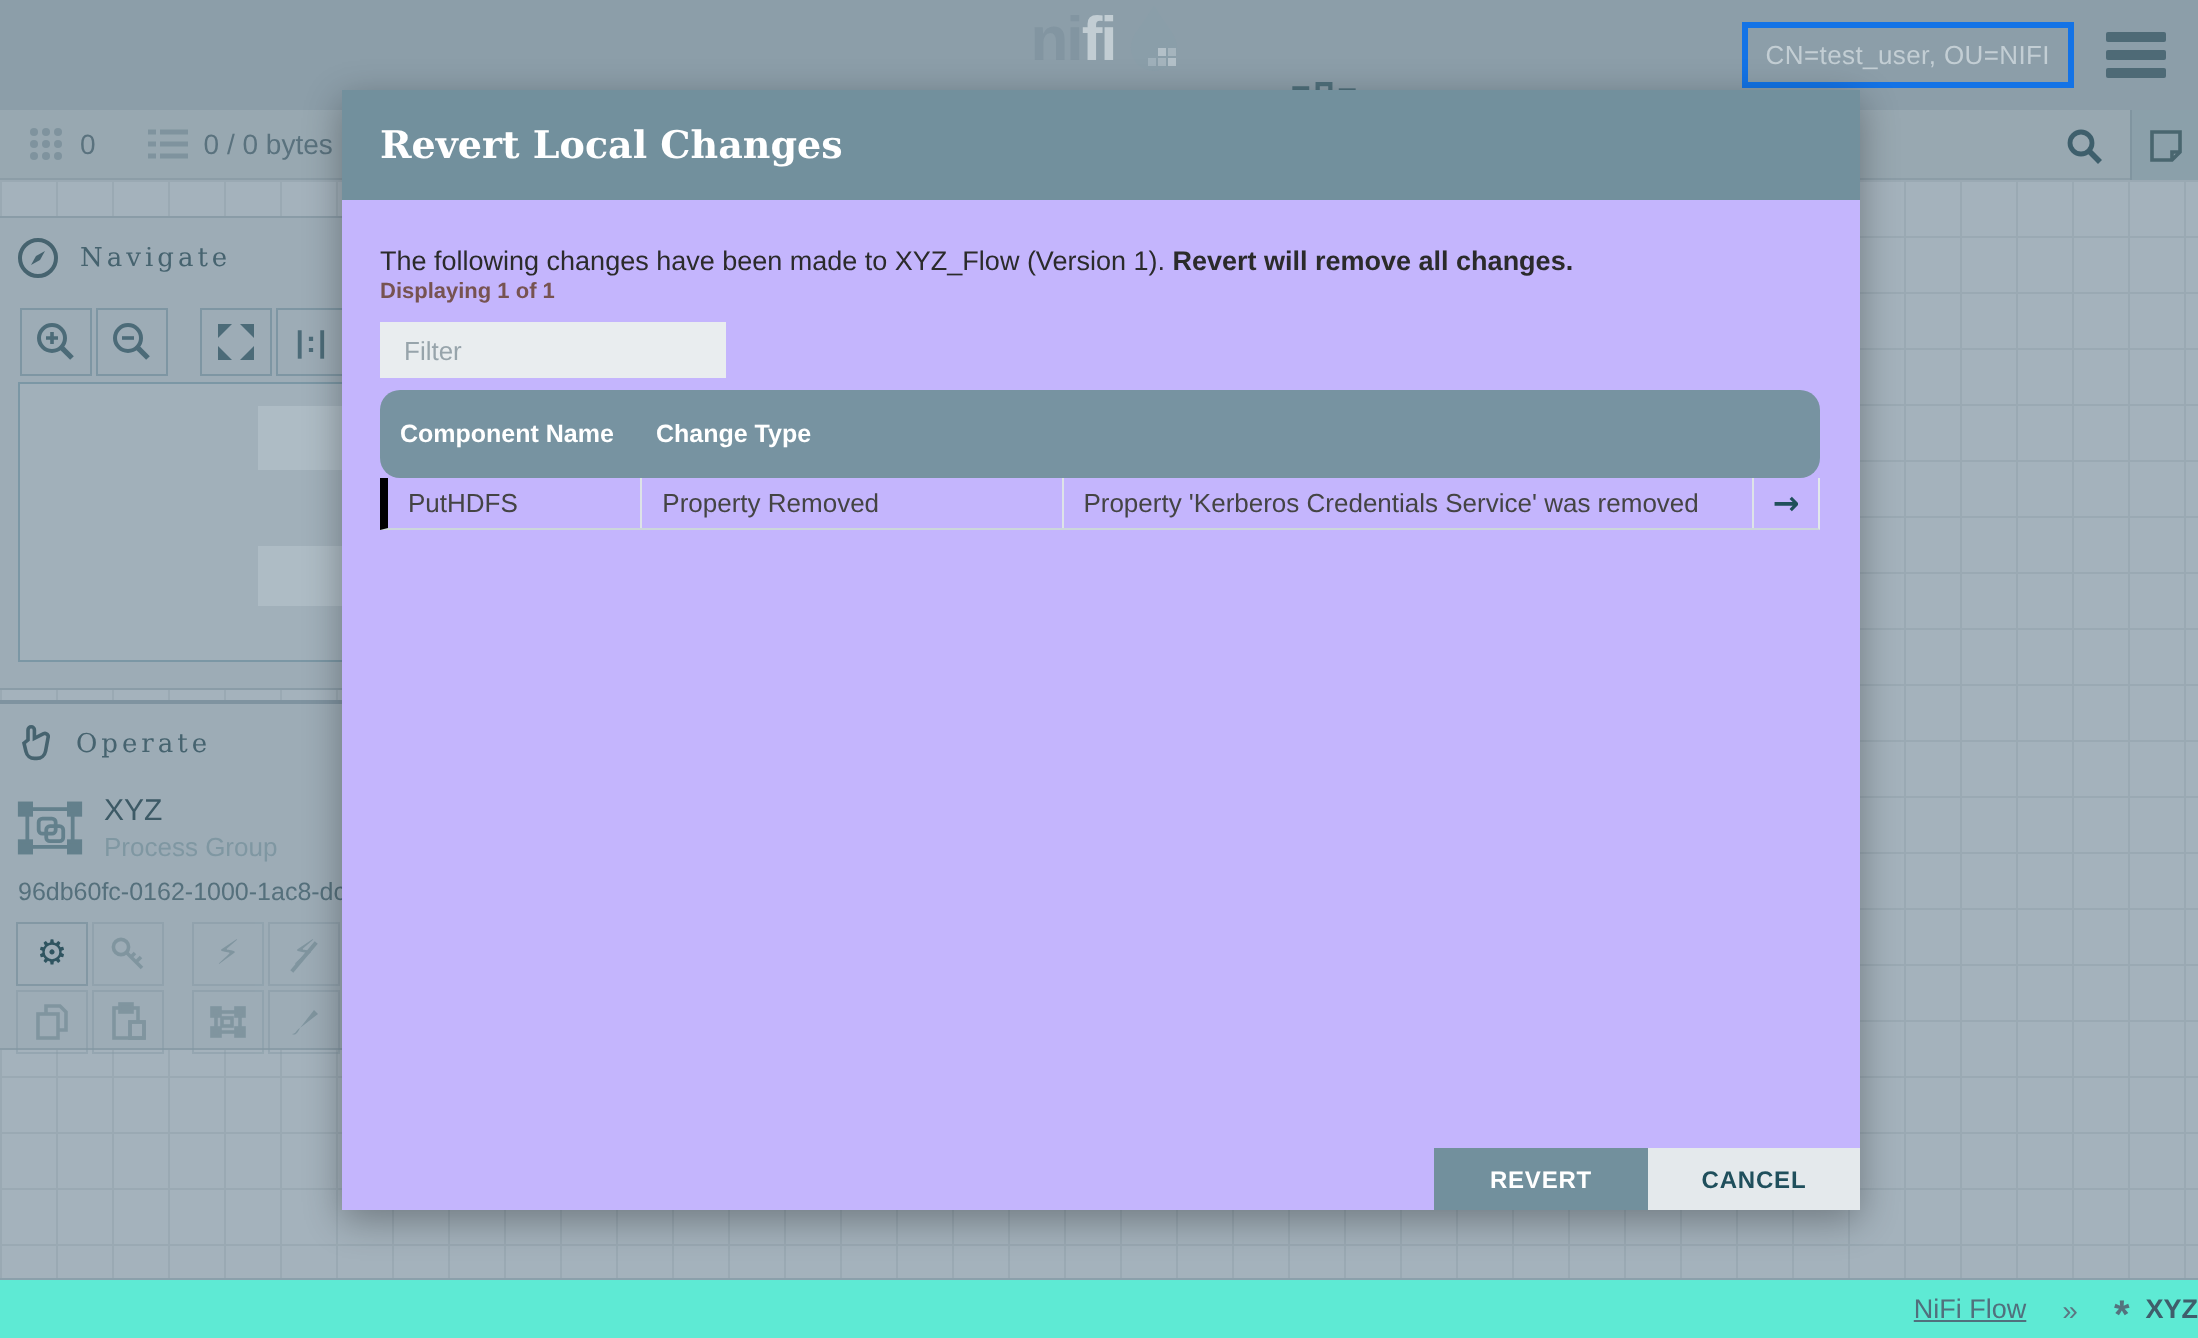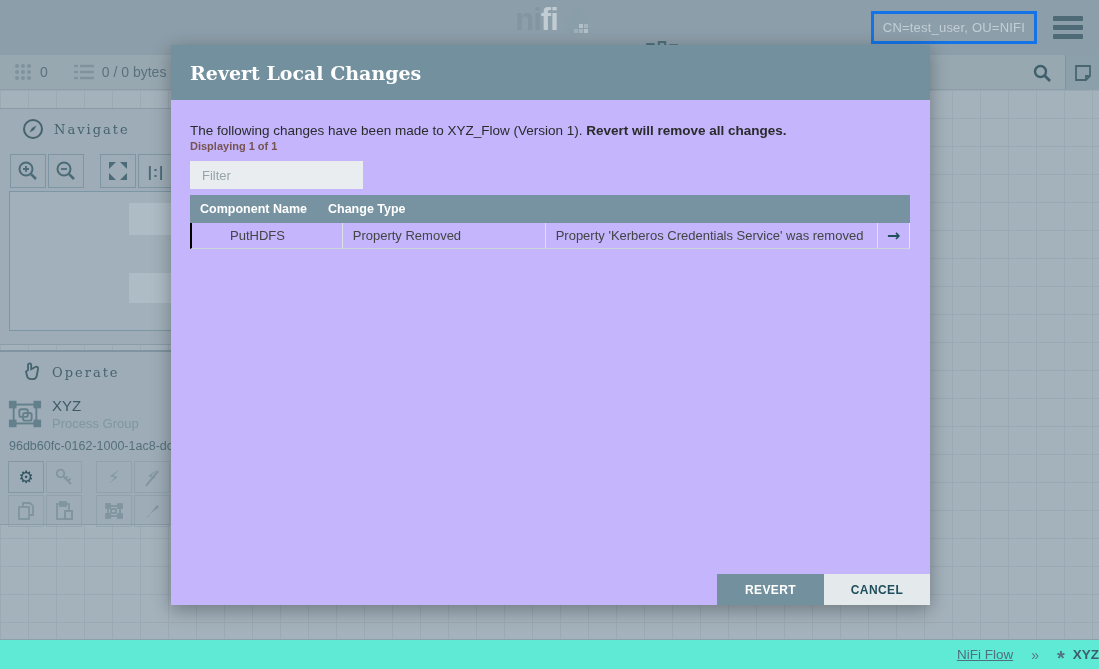--- a/index.html
+++ b/index.html
@@ -44,21 +44,21 @@
     display:flex; align-items:center; color:#5a727e; font-size:14px;
   }
   .stat { display:flex; align-items:center; gap:8px; margin-left:14px; }
   .stat + .stat { margin-left:26px; }
   .statusbar-right { position:absolute; right:0; top:0; height:35px; display:flex; align-items:stretch; }
   .sb-btn { width:46px; display:flex; align-items:center; justify-content:center; cursor:pointer; }
   .sb-btn.note { width:34px; background:#8ba0aa; border-left:1px solid #8095a0; }
 
   
   .panel { position:absolute; left:0; width:300px; z-index:2; background:#9dacb6; }
-  .panel-header { display:flex; align-items:center; gap:10px; padding:9px 10px 6px 22px;
+  .panel-header { display:flex; align-items:center; gap:10px; padding:9px 10px 6px 8px;
     font-family:"DejaVu Serif", serif; font-size:13px; letter-spacing:2px; color:#46636f; }
   .navigate-panel { top:108px; height:237px; border-top:1px solid #8why; border-top:1px solid #8a9ca7; border-bottom:1px solid #8a9ca7; }
   .nav-buttons { display:flex; align-items:center; margin:8px 0 0 10px; }
   .sq-btn { width:36px; height:34px; border:1px solid #7e96a3; display:flex; align-items:center; justify-content:center; cursor:pointer; color:#4c6b78; }
   .sq-btn + .sq-btn { margin-left:2px; }
   .sq-btn.gapped { margin-left:16px; }
   .one-one { font-size:15px; font-weight:bold; letter-spacing:1px; }
   .minimap { position:absolute; left:9px; top:82px; width:283px; height:140px; border:1px solid #7b97a5; background:#a1b0ba; cursor:grab; }
   .mini-rect { position:absolute; background:#aebcc5; }
   .mini-rect.r1 { left:119px; top:11px; width:43px; height:32px; }
@@ -101,29 +101,29 @@
   .modal-body { padding:22px 20px 0 19px; }
   .intro { font-size:13.5px; color:#2b2b2b; line-height:1.35; }
   .intro b { font-weight:bold; }
   .displaying { font-size:11px; font-weight:bold; color:#775351; }
   .filter-input {
     margin-top:9px; width:173px; height:28px; background:#e9edef; border:none; outline:none;
     padding:0 12px; font-size:13px; color:#33505b; font-family:"Liberation Sans", sans-serif;
   }
   .filter-input::placeholder { color:#97a4ab; }
   .table { margin-top:6px; width:720px; font-size:13px; }
-  .t-head { display:flex; height:28px; background:#7793a1; color:#fff; font-weight:bold; font-size:12.5px; align-items:center; }
+  .t-head { display:flex; height:44px; background:#7793a1; color:#fff; font-weight:bold; font-size:12.5px; align-items:center;border-radius:10px; }
   .t-head .cell { padding-left:10px; }
   .c-name { width:128px; }
   .c-type { width:212px; }
   .c-diff { width:348px; font-style:italic; display:flex; align-items:center; gap:6px; }
   .c-go { width:32px; }
   .sort-ind { font-size:9px; color:#b7c9d2; font-style:normal; font-family:"DejaVu Sans", sans-serif; }
   .t-row { display:flex; height:26px; align-items:center; color:#444;
-    border-left:2px solid #000000; border-right:1px solid #e2e8eb; border-bottom:1px solid #ccd6db;padding-left:28px; }
+    border-left:4px solid #000000; border-right:1px solid #e2e8eb; border-bottom:1px solid #ccd6db; }
   .t-row .cell { padding-left:10px; height:100%; display:flex; align-items:center; border-right:1px solid #dde3e7; }
   .t-row .cell.c-go { border-right:none; justify-content:center; padding-left:0; }
   .go-arrow { color:#20505b; font-size:16px; font-weight:bold; cursor:pointer; font-family:"DejaVu Sans", sans-serif; }
   .modal-footer { position:absolute; right:0; bottom:0; display:flex; }
   .btn { height:31px; border:none; font-family:"Liberation Sans", sans-serif; font-weight:bold;
     font-size:12px; letter-spacing:.4px; cursor:pointer; }
   .btn.cancel { width:106px; background:#e4e9ec; color:#1f4f5c; }
   .btn.revert { width:107px; background:#72909d; color:#ffffff; }
 
   svg.icon { display:block; }

